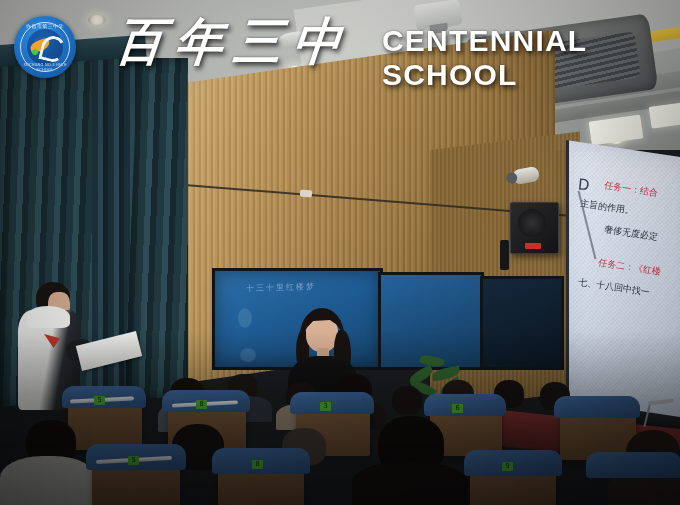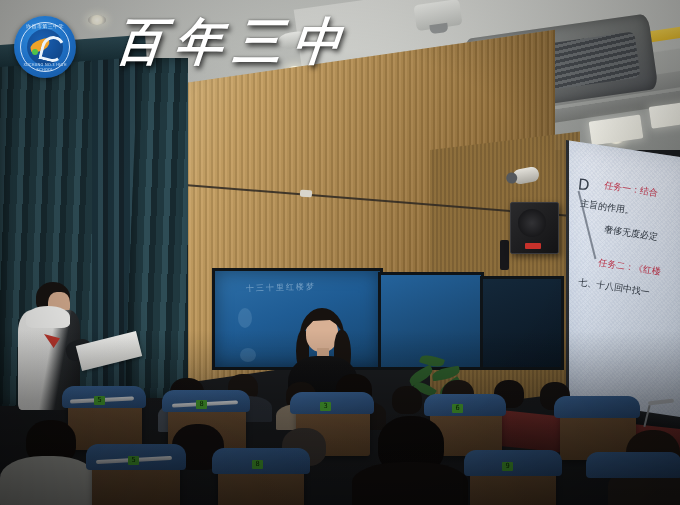--- a/index.html
+++ b/index.html
@@ -369,15 +369,16 @@
       <div class="logo-core"></div>
       <div class="logo-bird">
         <div class="lb1"></div>
         <div class="lb2"></div>
         <div class="lb3"></div>
       </div>
       <div class="logo-text-bot">XUCHANG NO.3 HIGH SCHOOL</div>
     </div>
 
     <div class="cn-title">百年三中</div>
+    <div class="en-title">CENTENNIAL SCHOOL</div>
   </div>
 
 </div>
 
 </body></html>

